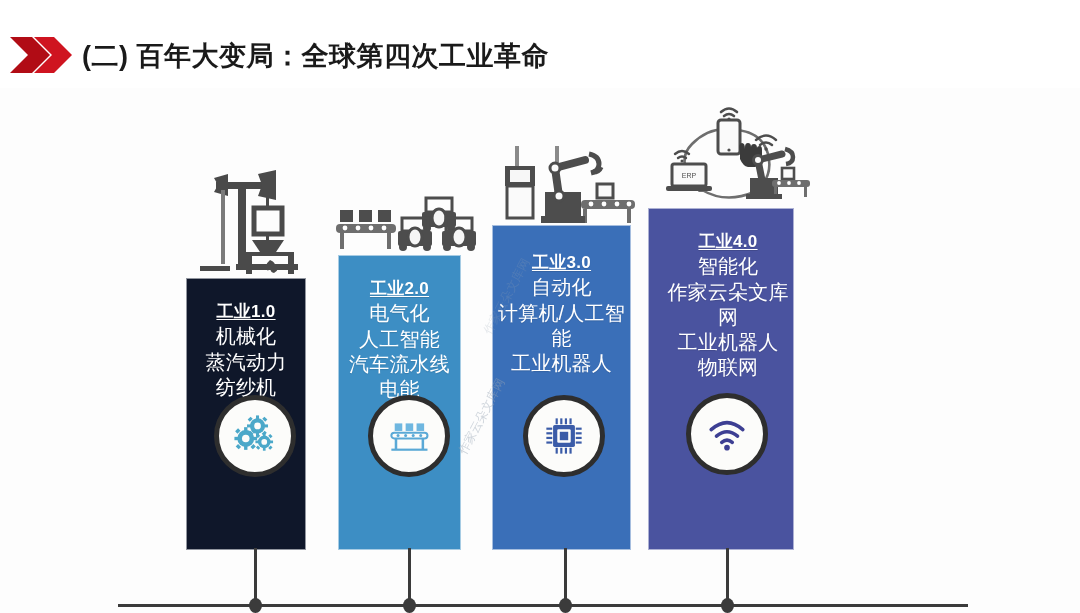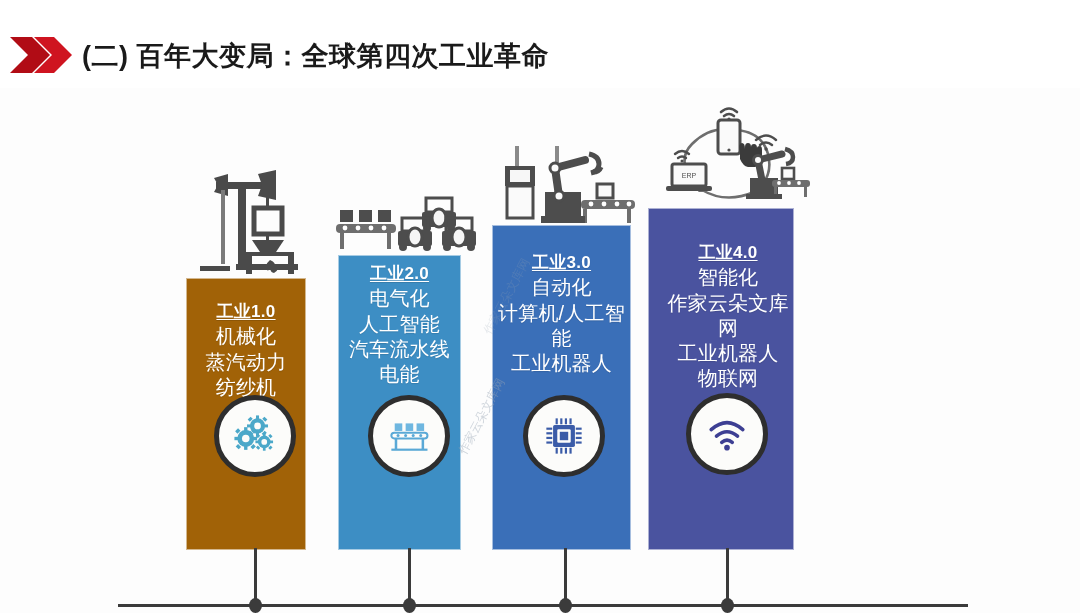--- a/index.html
+++ b/index.html
@@ -277,50 +277,50 @@
       <rect x="114" y="78" width="38" height="7" rx="3" fill="#6e6e6e"></rect>
       <circle cx="121" cy="81" r="1.9" fill="#fff"></circle>
       <circle cx="131" cy="81" r="1.9" fill="#fff"></circle>
       <circle cx="141" cy="81" r="1.9" fill="#fff"></circle>
       <rect x="116" y="85" width="3" height="10" fill="#6e6e6e"></rect>
       <rect x="146" y="85" width="3" height="10" fill="#6e6e6e"></rect>
       <rect x="88" y="92" width="36" height="5"></rect>
     </g>
   </svg>
 
-  <div class="bar" style="left:186px; top:190px; width:120px; height:272px; background:#a16207;">
+  <div class="bar" style="left:186px; top:190px; width:120px; height:272px; background:#0f172a;">
     <div class="bar-text" style="top:22px;">
       <span class="bar-title">工业1.0</span>
       <span class="bar-line">机械化</span>
       <span class="bar-line">蒸汽动力</span>
       <span class="bar-line">纺纱机</span>
     </div>
   </div>
 
   <div class="bar" style="left:338px; top:167px; width:123px; height:295px; background:#3d8ec4;">
-    <div class="bar-text" style="top:7px;">
+    <div class="bar-text" style="top:22px;">
       <span class="bar-title">工业2.0</span>
       <span class="bar-line">电气化</span>
       <span class="bar-line">人工智能</span>
       <span class="bar-line">汽车流水线</span>
       <span class="bar-line">电能</span>
     </div>
   </div>
 
   <div class="bar" style="left:492px; top:137px; width:139px; height:325px; background:#3a6fb8;">
     <div class="bar-text" style="top:26px;">
       <span class="bar-title">工业3.0</span>
       <span class="bar-line">自动化</span>
       <span class="bar-line">计算机/人工智能</span>
       <span class="bar-line">工业机器人</span>
     </div>
   </div>
 
   <div class="bar" style="left:648px; top:120px; width:146px; height:342px; background:#4a539f;">
-    <div class="bar-text" style="top:33px;margin-left:14px;">
+    <div class="bar-text" style="top:22px;margin-left:14px;">
       <span class="bar-title">工业4.0</span>
       <span class="bar-line">智能化</span>
       <span class="bar-line">作家云朵文库网</span>
       <span class="bar-line">工业机器人</span>
       <span class="bar-line">物联网</span>
     </div>
   </div>
 
   <div class="watermark" style="left:440px; top:320px;">作家云朵文库网</div>
   <div class="watermark" style="left:465px; top:200px; opacity:0.5;">作家云朵文库网</div>

